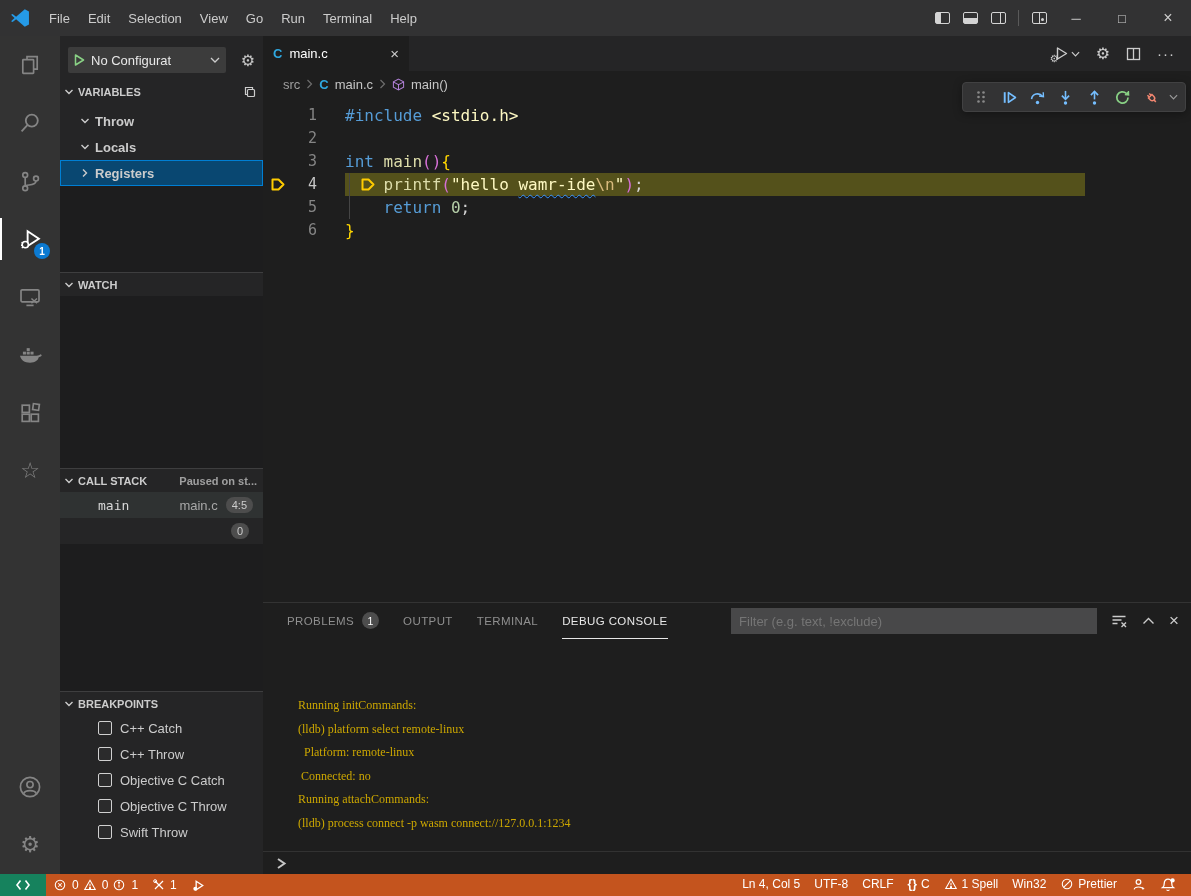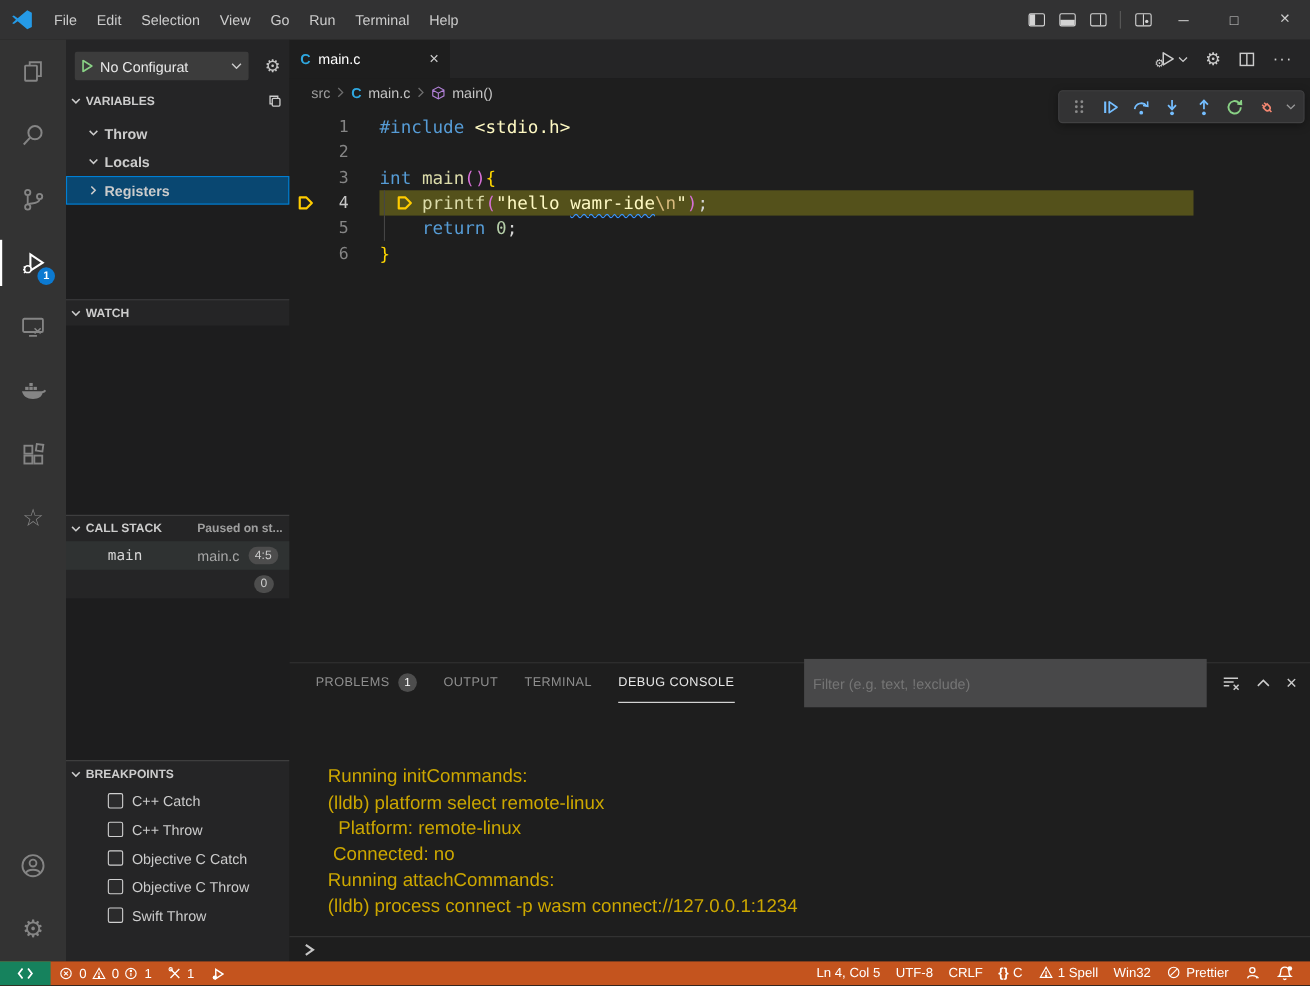--- a/index.html
+++ b/index.html
@@ -76,24 +76,24 @@
 .spell{text-decoration:underline wavy #3794ff 1px;text-underline-offset:4px}
 .debug-toolbar{position:absolute;left:699px;top:46px;width:224px;height:30px;background:#333334;border:1px solid #414142;border-radius:4px;
   display:flex;align-items:center;gap:3px;padding:0 5px;box-shadow:0 2px 8px rgba(0,0,0,.36);z-index:5}
 .dt-btn{width:26px;height:26px;display:flex;align-items:center;justify-content:center}
 
 .panel{height:272px;display:flex;flex-direction:column;background:#1e1e1e;border-top:1px solid rgba(128,128,128,.22)}
 .panel-header{height:36px;display:flex;align-items:center;padding:0 12px 0 24px}
 .panel-tab{margin-right:24px;height:100%;display:flex;align-items:center;gap:8px;font-size:11.5px;letter-spacing:.4px;color:#8f8f8f;border-bottom:1px solid transparent}
 .panel-tab.active{color:#e7e7e7;border-bottom-color:#e7e7e7}
 .badge-circle{width:17px;height:17px;border-radius:50%;background:#4d4d4d;color:#fff;font-size:10.5px;display:flex;align-items:center;justify-content:center}
-.filter-box{margin-left:auto;width:366px;height:44px;background:#484849;display:flex;align-items:center;padding:0 8px}
+.filter-box{margin-left:auto;width:366px;height:26px;background:#484849;display:flex;align-items:center;padding:0 8px}
 .filter-box input{width:100%;background:transparent;border:none;outline:none;color:#c8c8c8;font-size:13px;font-family:"Liberation Sans",sans-serif}
 .panel-hicons{display:flex;align-items:center;gap:14px;margin-left:14px;color:#ccc}
-.console{flex:1;padding:8px 0 0 35px;font-family:Liberation Sans, sans-serif;font-size:17px;line-height:23.5px;color:#cca700;white-space:pre;overflow:hidden}
+.console{flex:1;padding:8px 0 0 35px;font-family:Liberation Serif, serif;font-size:12px;line-height:23.5px;color:#cca700;white-space:pre;overflow:hidden}
 .console-input{height:23px;border-top:1px solid rgba(255,255,255,.09);display:flex;align-items:center;padding-left:13px}
 
 .statusbar{position:absolute;left:0;top:874px;width:100%;height:22px;background:#c4541e;display:flex;align-items:center;color:#fff;font-size:12px;z-index:40}
 .remote-ind{width:46px;height:100%;background:#16825d;display:flex;align-items:center;justify-content:center}
 .sb-item{display:flex;align-items:center;gap:4px;padding:0 7px;height:100%;white-space:nowrap}
 .sb-item .cnt{margin-left:1px}
 .sb-right{margin-left:auto;display:flex;align-items:flex-start;padding-right:8px}
 .braces{font-weight:bold;font-size:12px}
 </style>
 </head>

